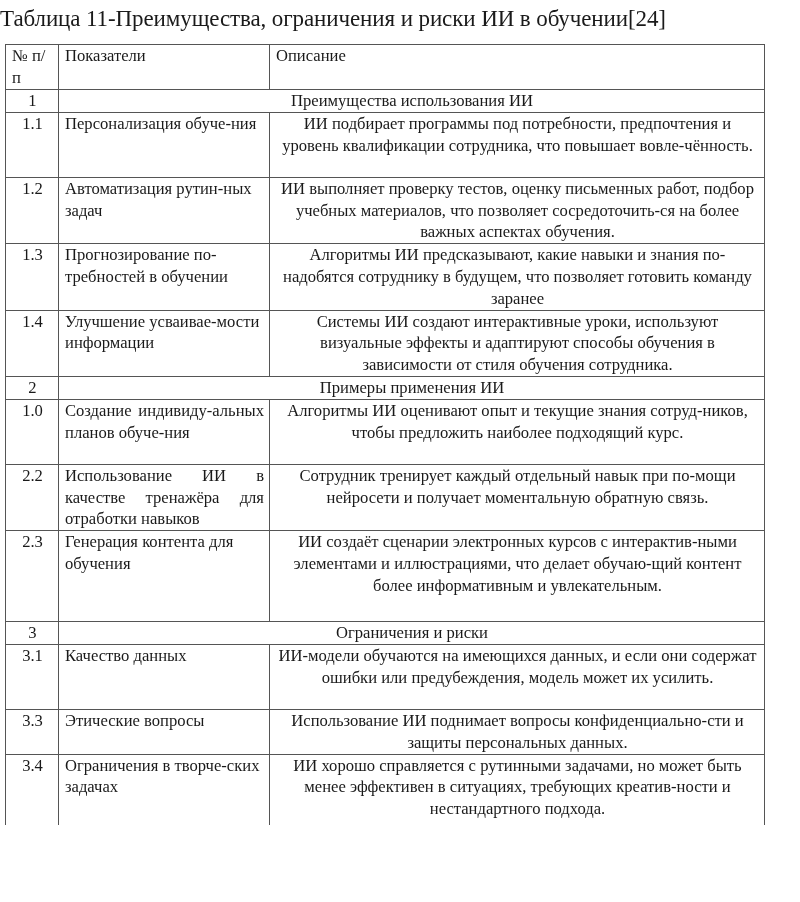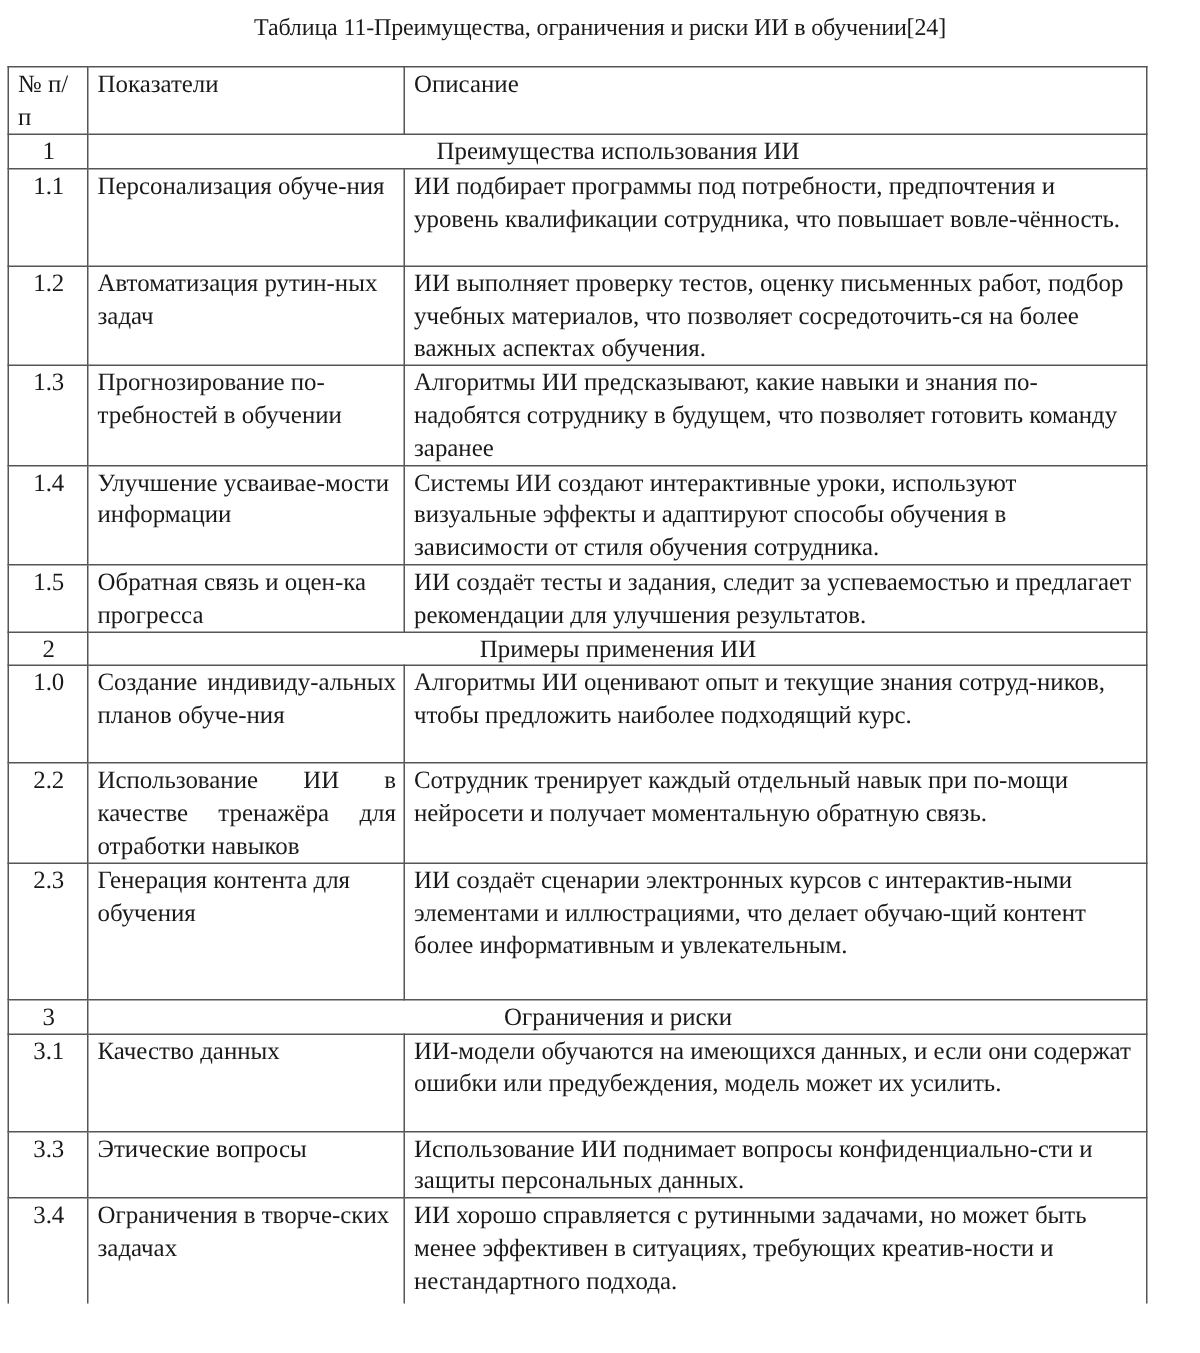--- a/index.html
+++ b/index.html
@@ -13,22 +13,22 @@
       overflow: hidden;
       position: relative;
       font-family: "Liberation Serif", "DejaVu Serif", serif;
       color: #1a1a1a;
     }
     .doc-title {
       position: absolute;
       top: 6px;
       left: 0;
       width: 800px;
-      text-align: center;
-      font-size: 16px;
+      text-align: left;
+      font-size: 23px;
       line-height: 26px;
       letter-spacing: -0.1px;
     }
     table.doc-table {
       position: absolute;
       top: 44px;
       left: 5px;
       width: 759px;
       border-collapse: collapse;
       table-layout: fixed;
@@ -43,21 +43,21 @@
       word-wrap: break-word;
     }
     col.c-num { width: 53px; }
     col.c-ind { width: 211px; }
     col.c-desc { width: 495px; }
     th { text-align: left; }
     td.num { text-align: center; padding-left: 2px; padding-right: 2px; }
     td.section { text-align: center; }
     td.ind.justify { text-align: justify; text-align-last: left; }
     td.ind.center { }
-    td.desc { text-align: left; }
+    td.desc { text-align: center; }
     tr.hdr th { height: 44px; }
     tr.sec td { height: 20px; }
     tr.r3 td { height: 64px; }
     tr.r2 td { height: 43px; }
     tr.r4 td { height: 90px; }
     tr.last td { border-bottom: none; height: 70px; }
   </style>
 </head>
 <body>
 
@@ -93,25 +93,20 @@
     <tr class="r3">
       <td class="num">1.3</td>
       <td class="ind">Прогнозирование по-требностей в обучении</td>
       <td class="desc">Алгоритмы ИИ предсказывают, какие навыки и знания по-надобятся сотруднику в будущем, что позволяет готовить команду заранее</td>
     </tr>
     <tr class="r3">
       <td class="num">1.4</td>
       <td class="ind">Улучшение усваивае-мости информации</td>
       <td class="desc">Системы ИИ создают интерактивные уроки, используют визуальные эффекты и адаптируют способы обучения в зависимости от стиля обучения сотрудника.</td>
     </tr>
-    <tr class="r2">
-      <td class="num">1.5</td>
-      <td class="ind">Обратная связь и оцен-ка прогресса</td>
-      <td class="desc">ИИ создаёт тесты и задания, следит за успеваемостью и предлагает рекомендации для улучшения результатов.</td>
-    </tr>
 
     <tr class="sec">
       <td class="num">2</td>
       <td class="section" colspan="2">Примеры применения ИИ</td>
     </tr>
     <tr class="r3">
       <td class="num">1.0</td>
       <td class="ind justify">Создание индивиду-альных планов обуче-ния</td>
       <td class="desc">Алгоритмы ИИ оценивают опыт и текущие знания сотруд-ников, чтобы предложить наиболее подходящий курс.</td>
     </tr>

